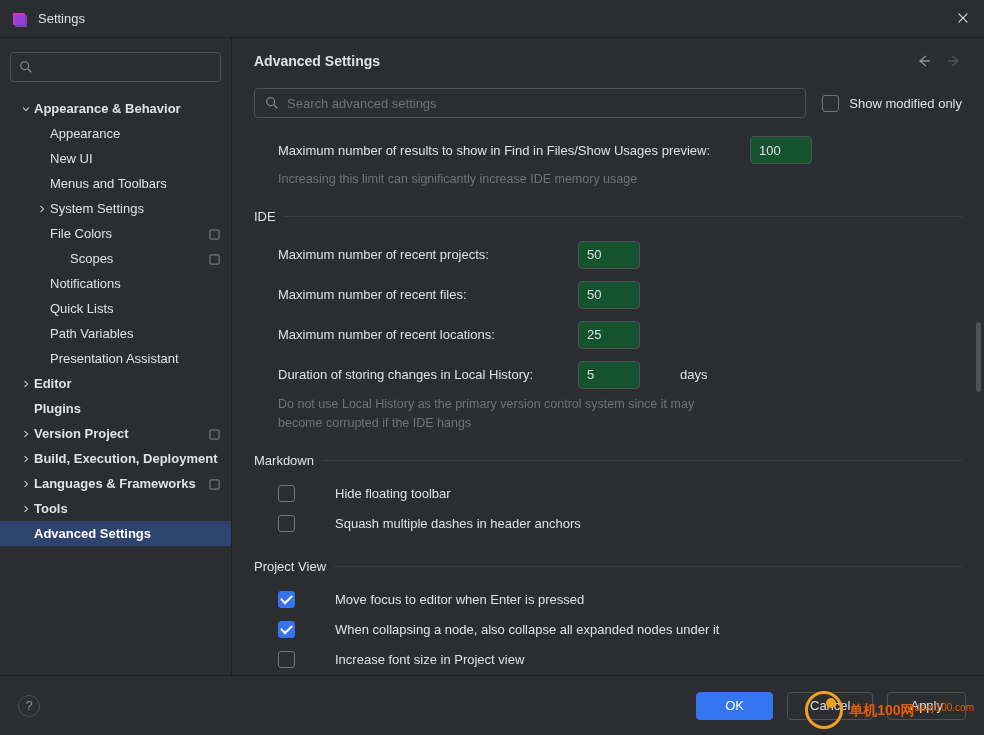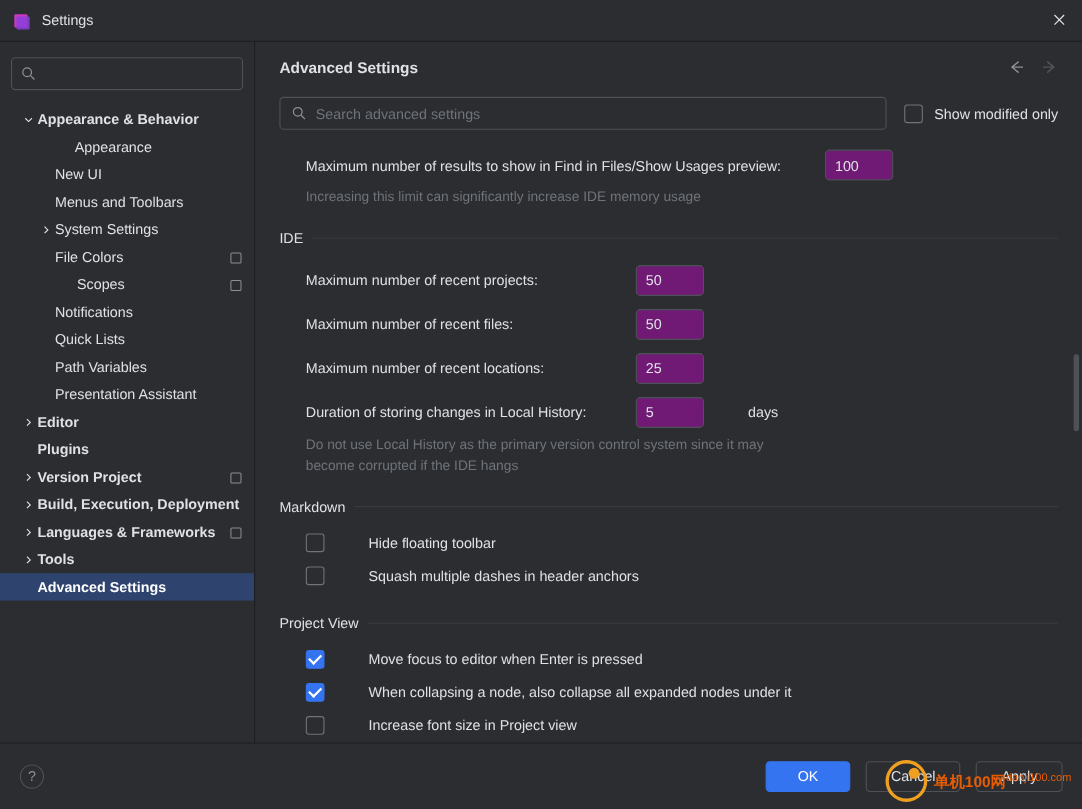--- a/index.html
+++ b/index.html
@@ -83,21 +83,21 @@
 }
 .checklabel { display: flex; align-items: center; gap: 10px; cursor: pointer; }
 .main-body { flex: 1; overflow-y: auto; padding: 8px 22px 0 22px; position: relative;}
 .setting-row {
   display: flex; align-items: center; gap: 10px;
   min-height: 40px;
 }
 .setting-row.indent { padding-left: 24px; gap: 40px; }
 .setting-label { color: #dfe1e5; }
 .num-input {
-  width: 62px; height: 28px; background: #701a75;
+  width: 62px; height: 28px; background: #14532d;
   border: 1px solid #4e5157; border-radius: 4px;
   color: #dfe1e5; padding: 0 8px; font-size: 13px;
 }
 .hint { color: #6f737a; font-size: 12.5px; padding-left: 24px; line-height: 1.5; margin-bottom: 10px;}
 .section-title {
   display: flex; align-items: center; gap: 8px;
   color: #dfe1e5; margin: 18px 0 8px 0; height: 20px;
 }
 .section-title .line { flex: 1; height: 1px; background: #393b40; }
 .footer {
@@ -168,21 +168,21 @@
     </div>
     <div class="tree" id="tree">
         <div class="tree-item bold" style="padding-left: 18px;">
           <span class="tree-chevron">
             <svg viewBox="0 0 16 16" width="12" height="12">
               <path d="M4 6 L8 10 L12 6" stroke="currentColor" fill="none" stroke-width="1.4"></path>
             </svg>
           </span>
           <span class="tree-label">Appearance &amp; Behavior</span>
         </div>
-        <div class="tree-item" style="padding-left: 34px; margin-left: 18px;">
+        <div class="tree-item" style="padding-left: 34px;">
           <span class="tree-chevron"></span>
           <span class="tree-label">Appearance</span>
         </div>
         <div class="tree-item" style="padding-left: 34px;">
           <span class="tree-chevron"></span>
           <span class="tree-label">New UI</span>
         </div>
         <div class="tree-item" style="padding-left: 34px;">
           <span class="tree-chevron"></span>
           <span class="tree-label">Menus and Toolbars</span>

